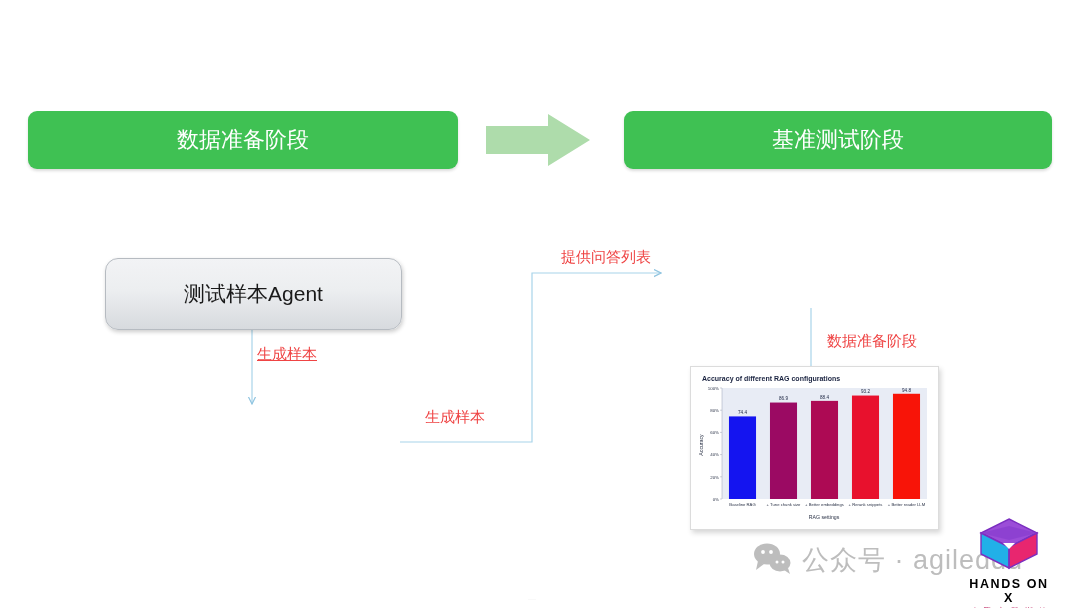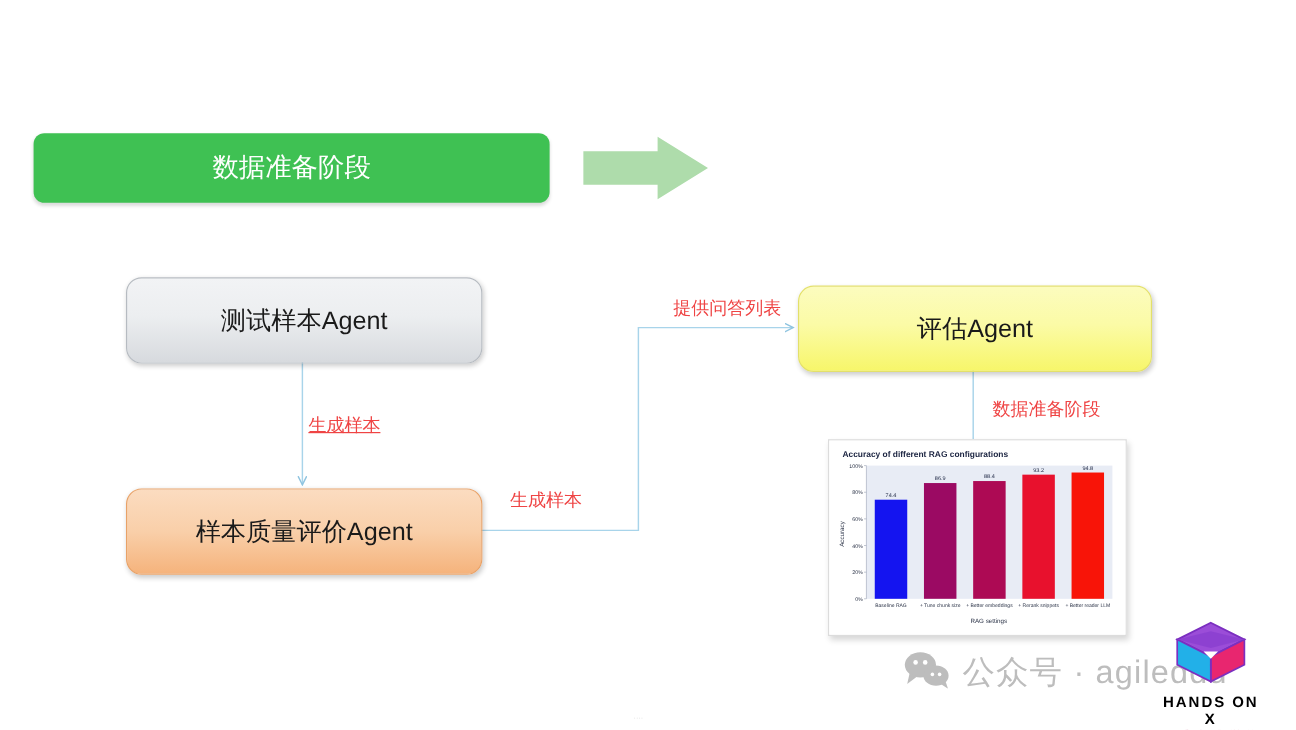--- a/index.html
+++ b/index.html
@@ -57,20 +57,21 @@
   
   .flow-box {
     position: absolute;
     border-radius: 13px;
     display: flex;
     align-items: center;
     justify-content: center;
     font-size: 21px;
     color: #1a1a1a;
     box-shadow: 1px 2px 4px rgba(0,0,0,0.20);
+    margin-top: 27px;
   }
   #box-sample-agent {
     left: 105px; top: 231px; width: 295px; height: 70px;
     background: linear-gradient(to bottom, #f2f3f5 0%, #eceef0 45%, #d7dade 100%);
     border: 1px solid #b6bbc1;
   }
   #box-quality-agent {
     left: 105px; top: 407px; width: 295px; height: 70px;
     background: linear-gradient(to bottom, #fbdcc0 0%, #f9cfa9 50%, #f5b37c 100%);
     border: 1px solid #e8a268;
@@ -171,46 +172,43 @@
   <div class="phase-banner" id="phase-left">
     <span>数据准备阶段</span>
   </div>
 
   <div id="phase-arrow">
     <svg width="106" height="56" viewBox="0 0 106 56" xmlns="http://www.w3.org/2000/svg">
       <polygon points="0,14 62,14 62,2 104,28 62,54 62,42 0,42" fill="#aedcab"></polygon>
     </svg>
   </div>
 
+  <div class="phase-banner" id="phase-right">
+    <span>基准测试阶段</span>
+  </div>
 
   <svg id="connectors" viewBox="0 0 1080 608" xmlns="http://www.w3.org/2000/svg">
     <defs>
       <marker id="arrowhead" markerWidth="7" markerHeight="7" refX="6" refY="3" orient="auto" markerUnits="strokeWidth">
         <path d="M0,0 L6,3 L0,6" fill="none" stroke="#8fc4e0" stroke-width="1"></path>
       </marker>
     </defs>
 
     <path d="M252,301 L252,404" fill="none" stroke="#a8d4ea" stroke-width="1.2" marker-end="url(#arrowhead)"></path>
 
     <path d="M400,442 L532,442 L532,273 L661,273" fill="none" stroke="#a8d4ea" stroke-width="1.2" marker-end="url(#arrowhead)"></path>
 
     <path d="M811,308 L811,366" fill="none" stroke="#a8d4ea" stroke-width="1.2"></path>
   </svg>
 
   <div class="flow-box" id="box-sample-agent">
     <span>测试样本Agent</span>
   </div>
 
-  <div class="flow-box" id="box-quality-agent">
-    <span>样本质量评价Agent</span>
-  </div>
-
-  <div class="flow-box" id="box-eval-agent">
-    <span>评估Agent</span>
-  </div>
+
 
   <div class="conn-label" id="label-generate">生成样本</div>
   <div class="conn-label" id="label-filter">生成样本</div>
   <div class="conn-label" id="label-qalist">提供问答列表</div>
   <div class="conn-label" id="label-result">数据准备阶段</div>
 
   <div id="chart-card">
     <svg id="chart-svg" width="247" height="162" viewBox="0 0 247 162" xmlns="http://www.w3.org/2000/svg">
       <rect x="0" y="0" width="247" height="162" fill="#ffffff"></rect>
       <text id="chart-title" x="11" y="14" font-family="Liberation Sans, sans-serif" font-size="7" font-weight="bold" fill="#1a2340">Accuracy of different RAG configurations</text>

